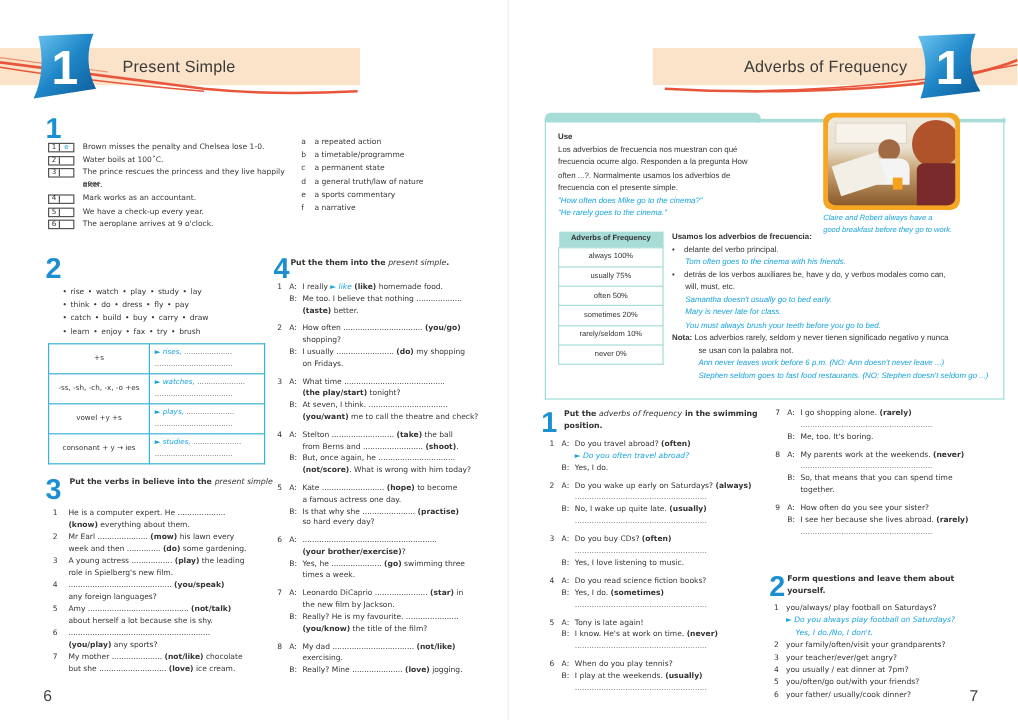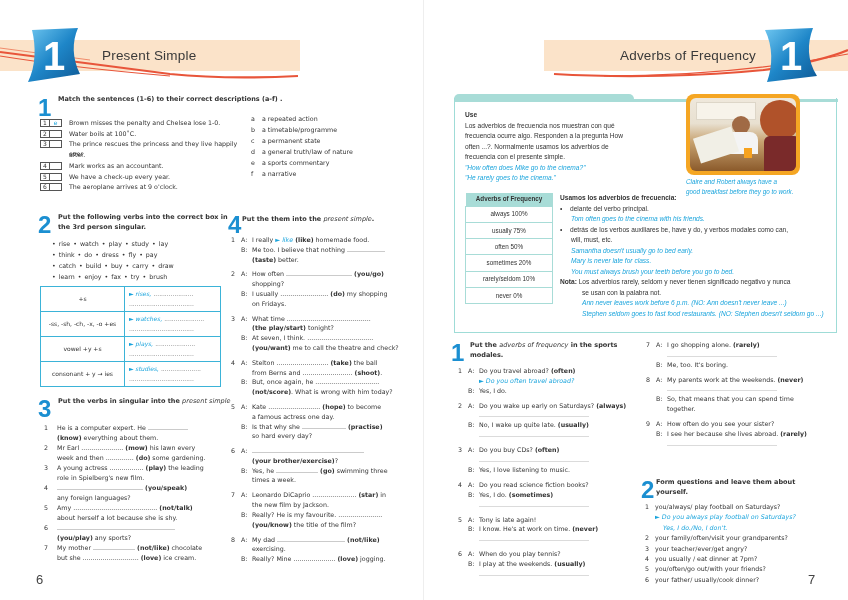--- a/index.html
+++ b/index.html
@@ -78,21 +78,20 @@
           <stop offset="0.5" stop-color="#1e86c8"></stop>
           <stop offset="1" stop-color="#0f5a96"></stop>
         </linearGradient>
       </defs>
     <path d="M6,2 L52,0 C46,14 46,30 54,46 L2,54 C10,38 10,18 6,2 Z" fill="url(#bg1)"></path>
     <text x="28" y="42" text-anchor="middle" font-family="Liberation Sans, sans-serif" font-size="40" font-weight="bold" fill="#fff">1</text>
   </svg>
   <div class="banner-title" style="left:102px;">Present Simple</div>
 
   <div class="ex-num" style="left:38px; top:96px;">1</div>
-  <div class="ex-head" style="left:58px; top:94px;">Match the sentences (1-6) to their correct descriptions (a-f) .</div>
   <div id="ex1-sentences">
       <div class="match-row" style="top: 118px;">
         <div class="match-box">
           <span class="n">1</span>
           <span class="a">e</span>
         </div>
         <span class="match-text">Brown misses the penalty and Chelsea lose 1-0.</span>
       </div>
       <div class="match-row" style="top: 128.7px;">
         <div class="match-box">
@@ -137,24 +136,20 @@
   <div id="ex1-desc">
       <div class="desc-row" style="top: 114px;"><span class="l">a</span><span>a repeated action</span></div>
       <div class="desc-row" style="top: 125px;"><span class="l">b</span><span>a timetable/programme</span></div>
       <div class="desc-row" style="top: 136px;"><span class="l">c</span><span>a permanent state</span></div>
       <div class="desc-row" style="top: 147px;"><span class="l">d</span><span>a general truth/law of nature</span></div>
       <div class="desc-row" style="top: 158px;"><span class="l">e</span><span>a sports commentary</span></div>
       <div class="desc-row" style="top: 169px;"><span class="l">f</span><span>a narrative</span></div>
     </div>
 
   <div class="ex-num" style="left:38px; top:213px;">2</div>
-  <div class="ex-head" style="left:58px; top:212px;">
-    <span class="line">Put the following verbs into the correct box in</span>
-    <span class="line">the 3rd person singular.</span>
-  </div>
   <div id="ex2-verbs">
       <div class="verbs-row" style="top: 239px;">• rise  • watch  • play  • study • lay</div>
       <div class="verbs-row" style="top: 250px;">• think  • do  • dress  • fly  • pay</div>
       <div class="verbs-row" style="top: 261px;">• catch  • build  • buy  • carry  • draw</div>
       <div class="verbs-row" style="top: 272px;">• learn  • enjoy  • fax  • try  • brush</div>
     </div>
   <table class="verb-table">
       <tbody id="ex2-table">
         <tr>
           <td class="rule">+s</td>
@@ -182,21 +177,21 @@
           <td class="ans">
             <span class="line"><span class="blue">► </span><span class="blue i">studies,</span><span class="dots"> .....................</span></span>
             <span class="line dots">..................................</span>
           </td>
         </tr>
       </tbody>
     </table>
 
   <div class="ex-num" style="left:38px; top:397px;">3</div>
   <div class="ex-head" style="left:58px; top:396px;">
-    <span class="line"><span>Put the verbs in singular into the</span> <em class="i">present simple</em></span>
+    <span class="line"><span>Put the verbs in believe into the</span> <em class="i">present simple</em></span>
   </div>
   <div id="ex3-items">
       <div class="block" style="left: 44px; top: 423px; width: 180px;">
         <span class="line"><span style="display: inline-block; width: 13px;">1</span><span>He is a computer expert. He ....................</span></span>
         <span class="line"><span style="display: inline-block; width: 13px;"></span><span><span class="b">(know)</span> everything about them.</span></span>
       </div>
       <div class="block" style="left: 44px; top: 443px; width: 180px;">
         <span class="line"><span style="display: inline-block; width: 13px;">2</span><span>Mr Earl ..................... <span class="b">(mow)</span> his lawn every</span></span>
         <span class="line"><span style="display: inline-block; width: 13px;"></span><span>week and then .............. <span class="b">(do)</span> some gardening.</span></span>
       </div>
@@ -373,22 +368,22 @@
       <span class="line ind blue i">You must always brush your teeth before you go to bed.</span>
     </div>
   <span class="line"><span class="b">Nota:</span> <span>Los adverbios rarely, seldom y never tienen significado negativo y nunca</span></span>
   <span class="line ind2">se usan con la palabra not.</span>
   <span class="line ind2"><span class="blue i">Ann never leaves work before 6 p.m.</span> <span class="blue i">(NO: Ann doesn't never leave ...)</span></span>
   <span class="line ind2"><span class="blue i">Stephen seldom goes to fast food restaurants.</span> <span class="blue i">(NO: Stephen doesn't seldom go ...)</span></span>
 </div>
 
 <div class="ex-num" style="left:451px; top:341px;">1</div>
 <div class="ex-head" style="left:470px; top:340px; width:165px;">
-  <span class="line"><span>Put the</span> <em class="i" style="font-weight:normal;">adverbs of frequency</em> <span>in the sports</span></span>
-  <span class="line">modales.</span>
+  <span class="line"><span>Put the</span> <em class="i" style="font-weight:normal;">adverbs of frequency</em> <span>in the swimming</span></span>
+  <span class="line">position.</span>
 </div>
 <div id="r-ex1-a">
     <div class="block" style="left: 458px; top: 366px; width: 175px;">
       <span class="line"><span style="display: inline-block; width: 10px;">1</span><span style="display: inline-block; width: 11px;">A:</span><span>Do you travel abroad? <span class="b">(often)</span></span></span>
       <span class="line"><span style="display: inline-block; width: 10px;"></span><span style="display: inline-block; width: 11px;"></span><span class="blue i">► Do you often travel abroad?</span></span>
       <span class="line"><span style="display: inline-block; width: 10px;"></span><span style="display: inline-block; width: 11px;">B:</span><span>Yes, I do.</span></span>
     </div>
     <div class="block" style="left: 458px; top: 400.6px; width: 175px;">
       <span class="line"><span style="display: inline-block; width: 10px;">2</span><span style="display: inline-block; width: 11px;">A:</span><span>Do you wake up early on Saturdays? <span class="b">(always)</span></span></span>
       <span class="line"><span style="display: inline-block; width: 10px;"></span><span style="display: inline-block; width: 11px;"></span><span class="dots">.......................................................</span></span>

